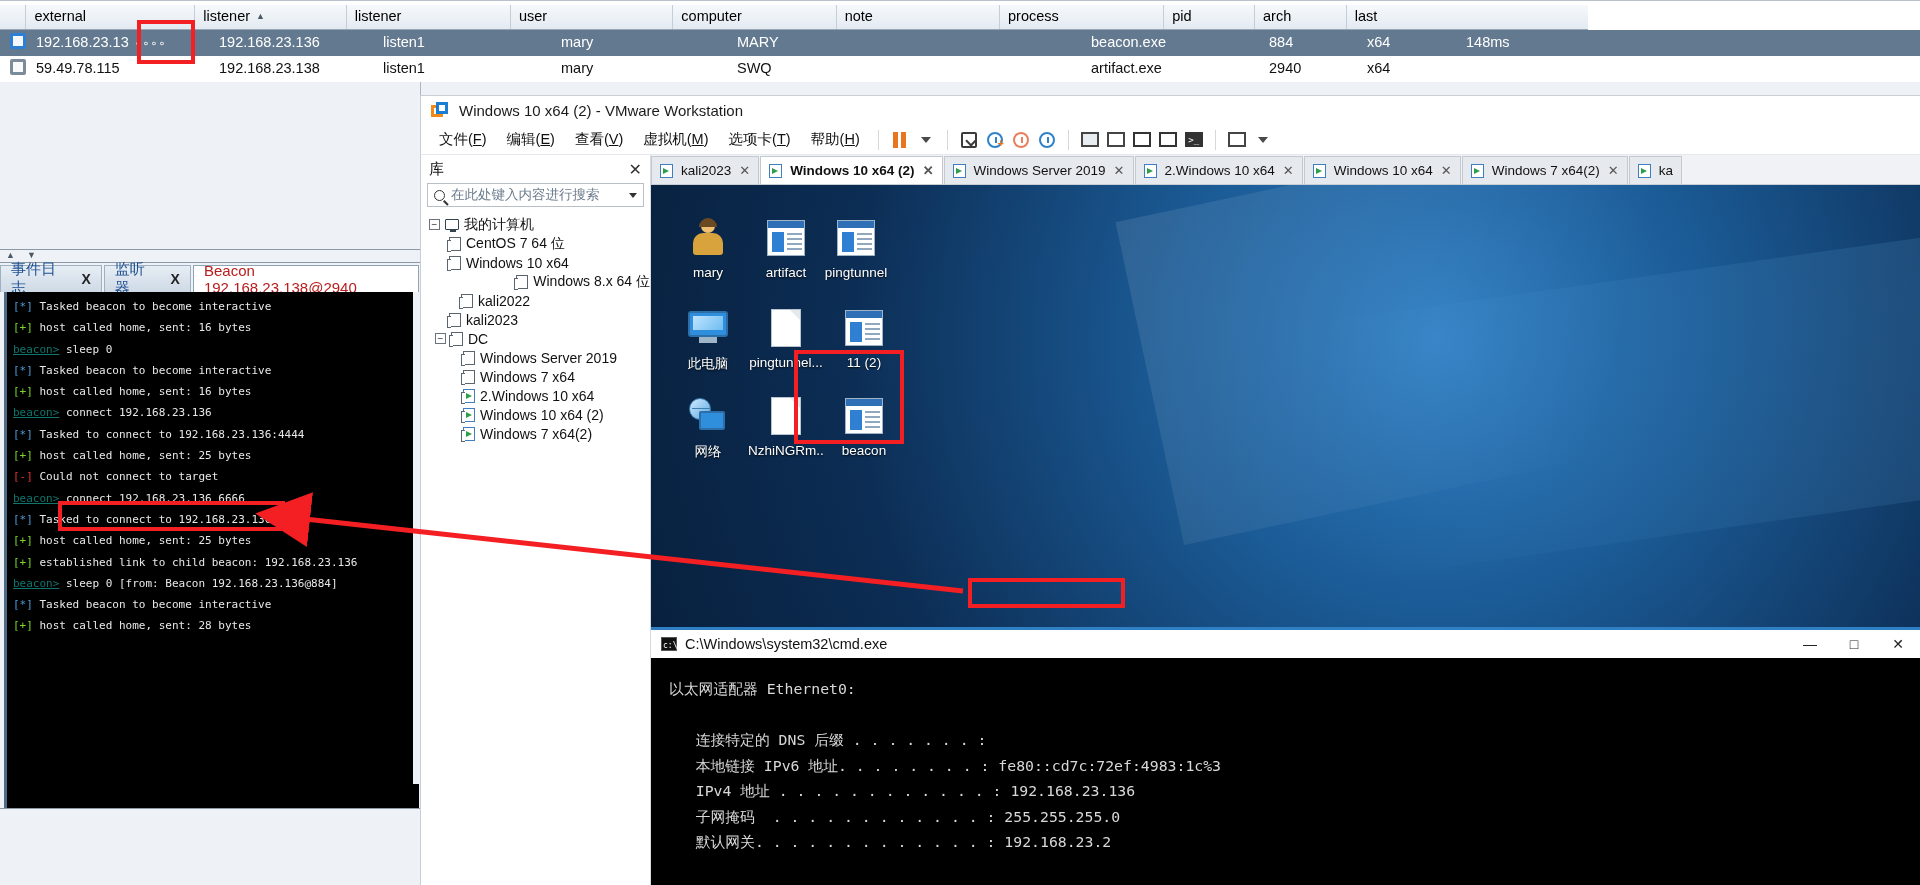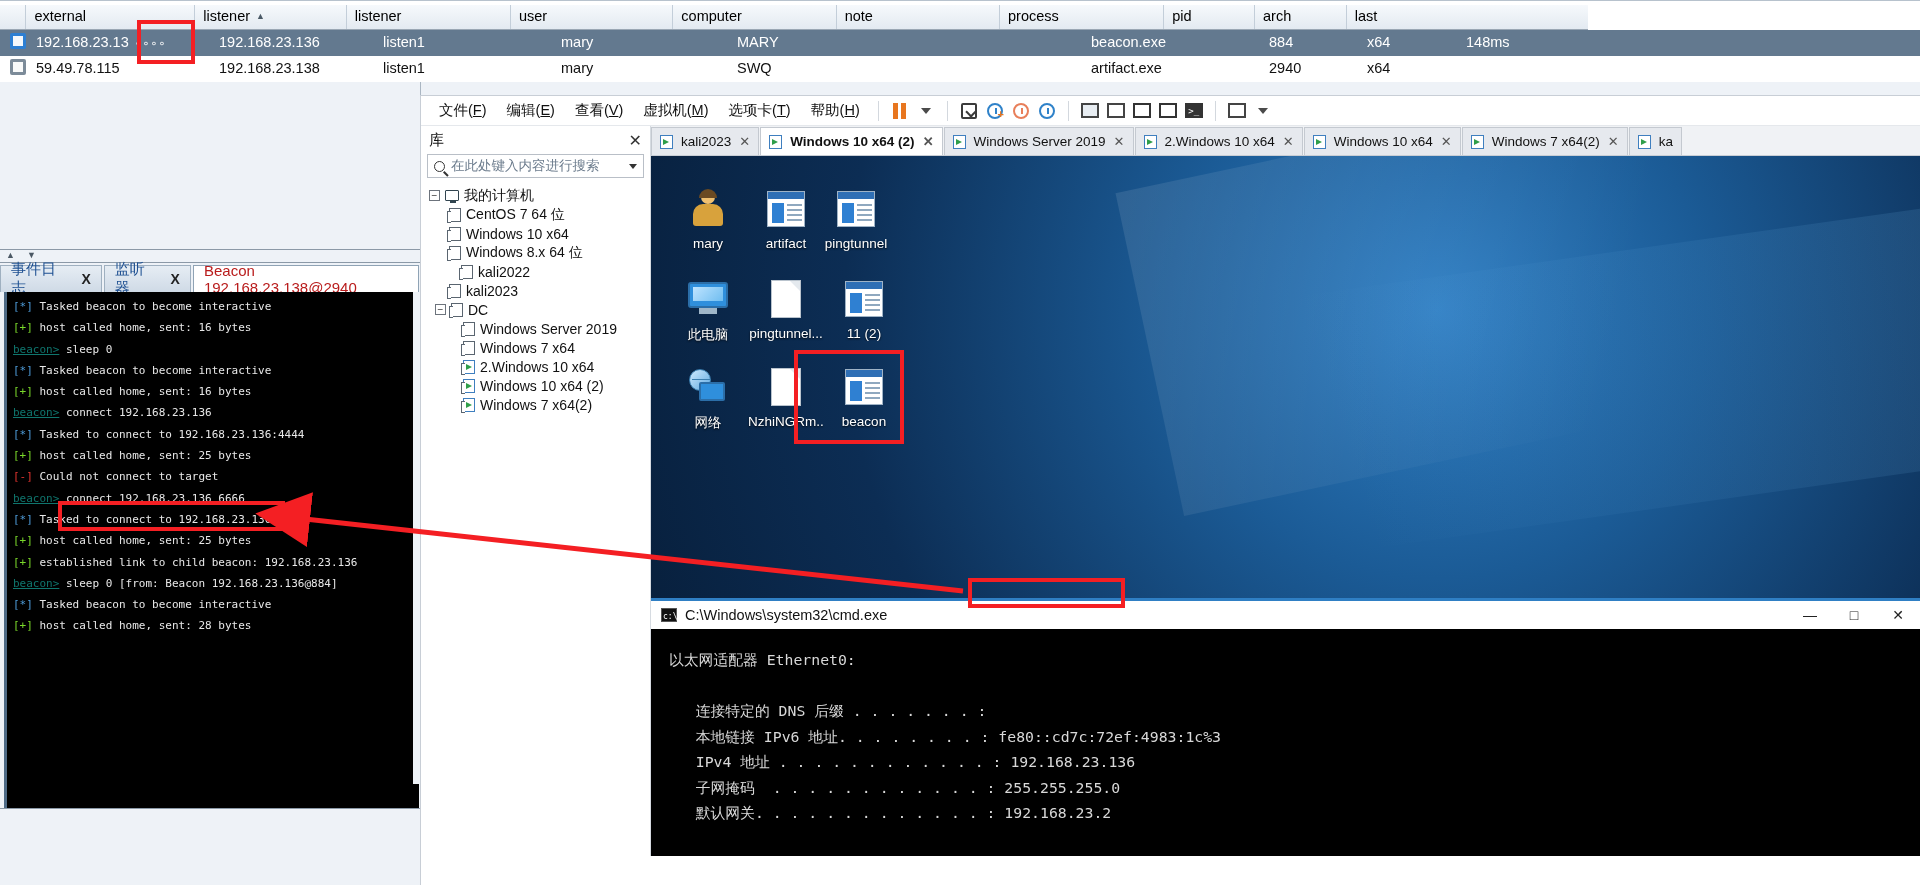--- a/index.html
+++ b/index.html
@@ -331,20 +331,27 @@
 
     <div class="cs-status">
       <span>[SWQ] mary/2940</span><span class="dim">  </span><span class="dim">(x64)</span>
     </div>
 
     <div class="cs-below"></div>
   </div>
 
   <div class="vmw">
 
+    <div class="vmw-title">
+      <span class="vmw-logo">
+          <i class="sq1"></i>
+          <i class="sq2"></i>
+        </span>
+      <span>Windows 10 x64 (2) - VMware Workstation</span>
+    </div>
 
     <div class="vmw-menu">
       <div class="mi"><span>文件</span>(<u>F</u>)</div>
       <div class="mi"><span>编辑</span>(<u>E</u>)</div>
       <div class="mi"><span>查看</span>(<u>V</u>)</div>
       <div class="mi"><span>虚拟机</span>(<u>M</u>)</div>
       <div class="mi"><span>选项卡</span>(<u>T</u>)</div>
       <div class="mi"><span>帮助</span>(<u>H</u>)</div>
 
       <span class="vmw-sep"></span>
@@ -416,21 +423,21 @@
               <span>我的计算机</span>
             </div>
             <div class="tnode" style="padding-left: 28px;">
               <span class="vmicon"></span>
               <span>CentOS 7 64 位</span>
             </div>
             <div class="tnode" style="padding-left: 28px;">
               <span class="vmicon"></span>
               <span>Windows 10 x64</span>
             </div>
-            <div class="tnode" style="padding-left: 28px;">
+            <div class="tnode" style="padding-left: 28px; justify-content: flex-end;">
               <span class="vmicon"></span>
               <span>Windows 8.x 64 位</span>
             </div>
             <div class="tnode" style="padding-left: 40px;">
               <span class="vmicon"></span>
               <span>kali2022</span>
             </div>
             <div class="tnode" style="padding-left: 28px;">
               <span class="vmicon"></span>
               <span>kali2023</span>

